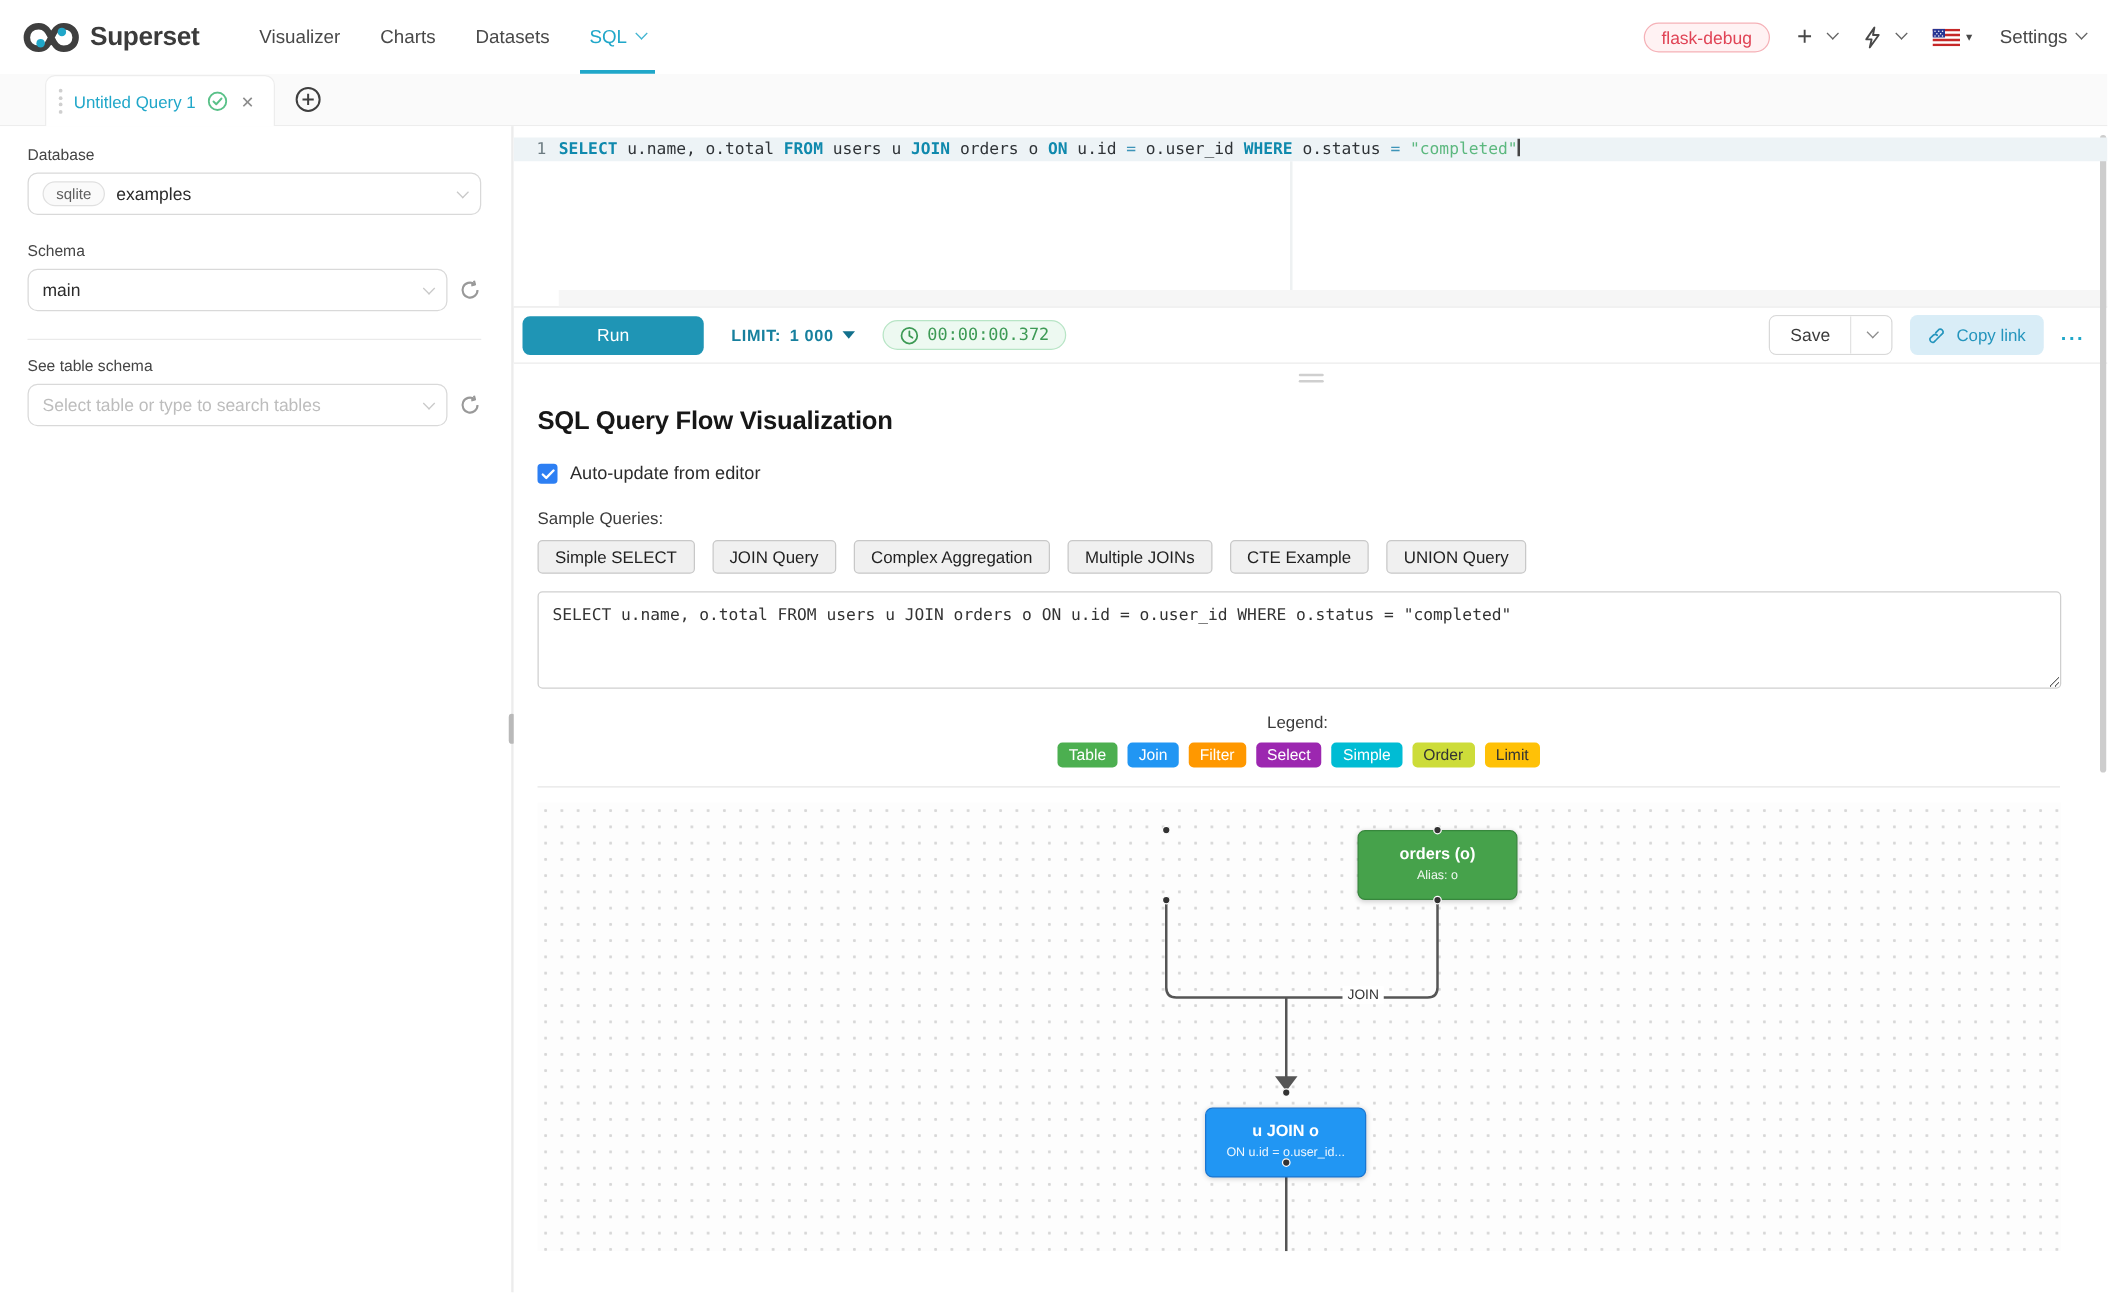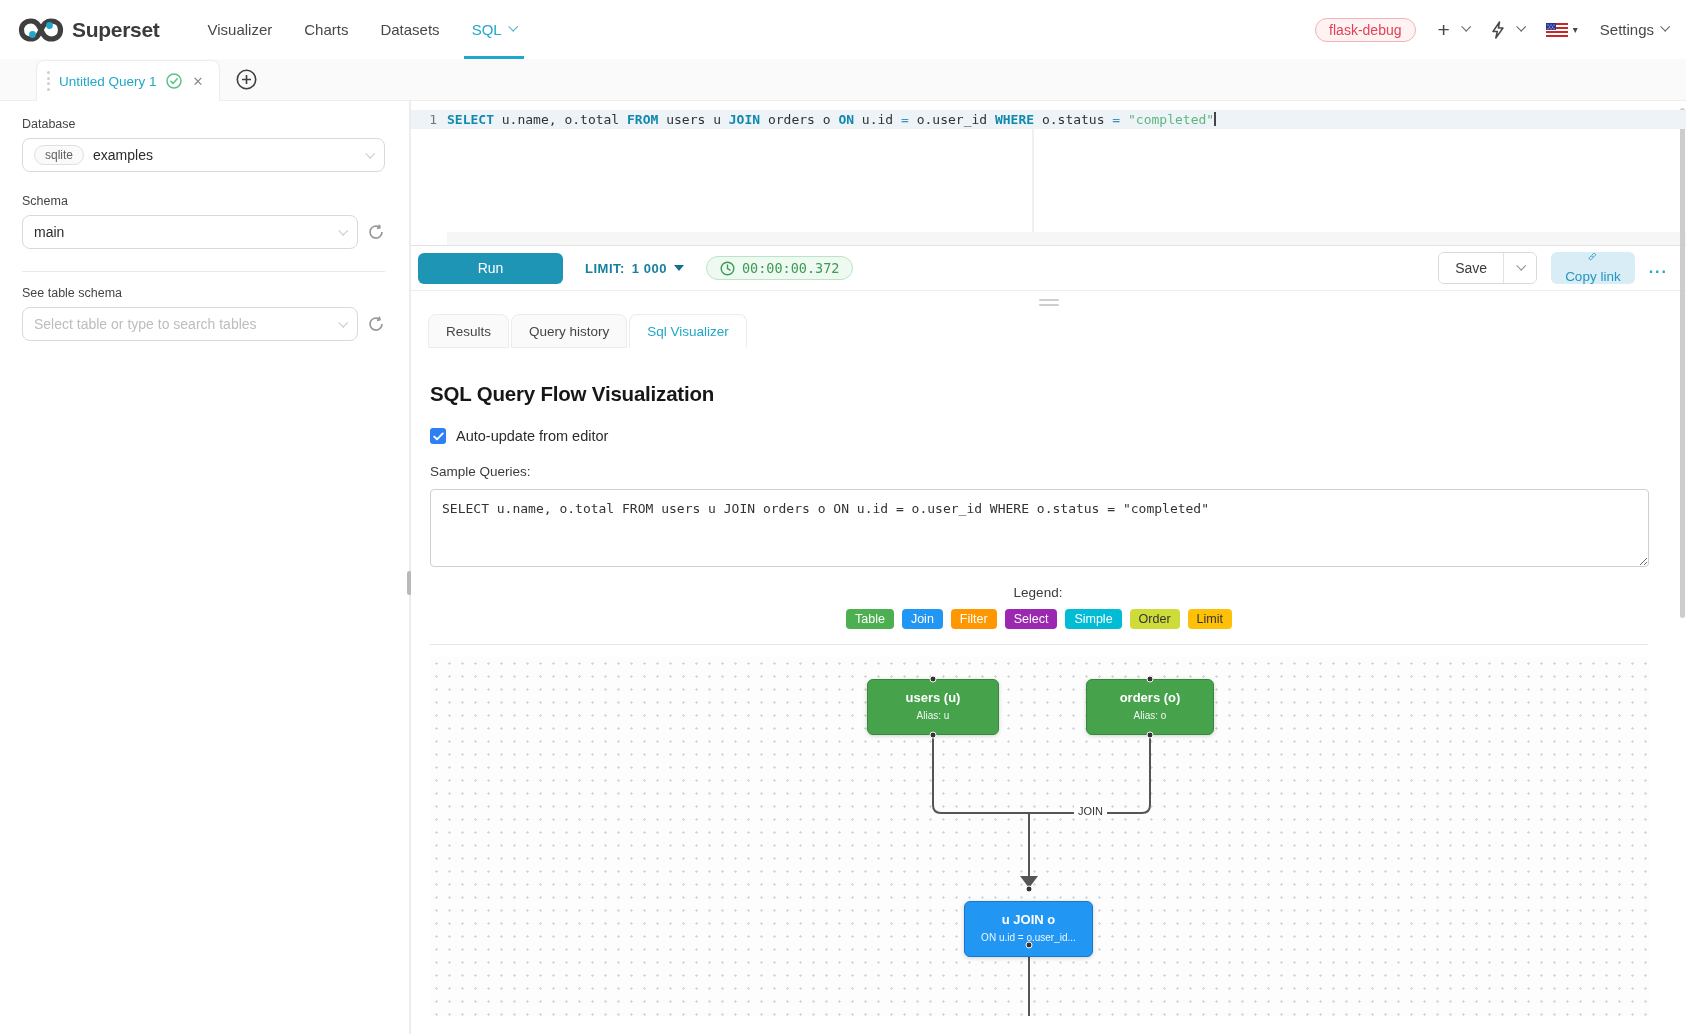--- a/index.html
+++ b/index.html
@@ -91,21 +91,21 @@
     border-radius:14px; padding:3px 13px; color:#3d9a55; font-family:"DejaVu Sans Mono", monospace;
     font-size:13.5px; }
   .toolbar-right { margin-left:auto; display:flex; align-items:center; gap:14px; }
   .save-split { display:flex; height:32px; border:1px solid #d9d9d9; border-radius:6px; overflow:hidden; }
   .save-main { padding:0 16px; display:flex; align-items:center; font-size:14px; color:#3b3b3b;
     background:#fff; cursor:pointer; }
   .save-caret { width:33px; display:flex; align-items:center; justify-content:center;
     border-left:1px solid #e3e3e3; color:#7a7a7a; background:#fff; cursor:pointer; }
   .copylink { height:32px; display:flex; align-items:center; gap:8px; background:#d9edf7;
     color:#2495bd; border:none; border-radius:6px; padding:0 14px; font-size:13.5px;
-    font-family:inherit; cursor:pointer;flex-direction:column; }
+    font-family:inherit; cursor:pointer; }
   .more-dots { color:#20a7c9; font-size:16px; font-weight:bold; letter-spacing:2px; cursor:pointer; }
 
   
   .south { flex:1; background:#fff; border-top:1px solid #ececec; position:relative; overflow:hidden; }
   .drag-handle { position:absolute; top:8px; left:50%; transform:translateX(-50%);
     display:flex; flex-direction:column; gap:3px; cursor:row-resize; }
   .drag-handle i { width:20px; height:2px; background:#cfcfcf; border-radius:1px; }
   .south-tabs { display:flex; gap:2px; margin:23px 0 0 17px; }
   .stab { height:34px; display:flex; align-items:center; padding:0 17px; font-size:13.5px;
     color:#454545; background:#fafafa; border:1px solid #ececec; border-radius:8px 8px 0 0;
@@ -326,39 +326,42 @@
           <span class="more-dots">...</span>
         </span>
       </div>
 
       <div class="south">
         <span class="drag-handle">
             <i></i>
             <i></i>
           </span>
 
-        <div class="south-tabs" id="south-tabs">
-            <div class="stab">Results</div>
-            <div class="stab">Query history</div>
-            <div class="stab active">Sql Visualizer</div>
-          </div>
 
         <div class="viz">
           <div class="viz-title">SQL Query Flow Visualization</div>
 
           <label class="autoupdate">
             <span class="checkbox">
               <svg width="11" height="9" viewBox="0 0 11 9">
                   <path d="M1.2 4.6 L4 7.3 L9.8 1.4" fill="none" stroke="#fff" stroke-width="1.9" stroke-linecap="round" stroke-linejoin="round"></path>
                 </svg>
             </span>
             <span>Auto-update from editor</span>
           </label>
 
           <div class="samples-label">Sample Queries:</div>
+          <div class="sample-btns" id="sample-btns">
+              <button class="sample-btn">Simple SELECT</button>
+              <button class="sample-btn">JOIN Query</button>
+              <button class="sample-btn">Complex Aggregation</button>
+              <button class="sample-btn">Multiple JOINs</button>
+              <button class="sample-btn">CTE Example</button>
+              <button class="sample-btn">UNION Query</button>
+            </div>
 
           <textarea class="query-box" spellcheck="false" style="">SELECT u.name, o.total FROM users u JOIN orders o ON u.id = o.user_id WHERE o.status = "completed"</textarea>
 
           <div class="legend-row">
             <span class="legend-label">Legend:</span>
             <span style="display:flex; gap:8px;" id="legend-badges">
                 <span class="badge" style="background: rgb(76, 175, 80); color: rgb(255, 255, 255);">Table</span>
                 <span class="badge" style="background: rgb(33, 150, 243); color: rgb(255, 255, 255);">Join</span>
                 <span class="badge" style="background: rgb(255, 152, 0); color: rgb(255, 255, 255);">Filter</span>
                 <span class="badge" style="background: rgb(156, 39, 176); color: rgb(255, 255, 255);">Select</span>
@@ -373,24 +376,20 @@
           <div class="canvas">
             <svg class="edges" width="1219" height="359" viewBox="0 0 1219 359">
               <path d="M503 78 L503 148 Q503 156 511 156 H712 Q720 156 720 148 L720 78" fill="none" stroke="#555" stroke-width="2"></path>
               <path d="M599 156 V221" fill="none" stroke="#555" stroke-width="2"></path>
               <polygon points="590,219 608,219 599,231" fill="#555"></polygon>
               <path d="M599 288 V359" fill="none" stroke="#555" stroke-width="2"></path>
             </svg>
 
             <span class="edge-label">JOIN</span>
 
-            <div class="fnode green pos-users">
-              <div class="ft">users (u)</div>
-              <div class="fs">Alias: u</div>
-            </div>
             <div class="fnode green pos-orders">
               <div class="ft">orders (o)</div>
               <div class="fs">Alias: o</div>
             </div>
             <div class="fnode blue pos-join">
               <div class="ft">u JOIN o</div>
               <div class="fs">ON u.id = o.user_id...</div>
             </div>
 
             <span class="handle" style="left:503px; top:22px;"></span>

